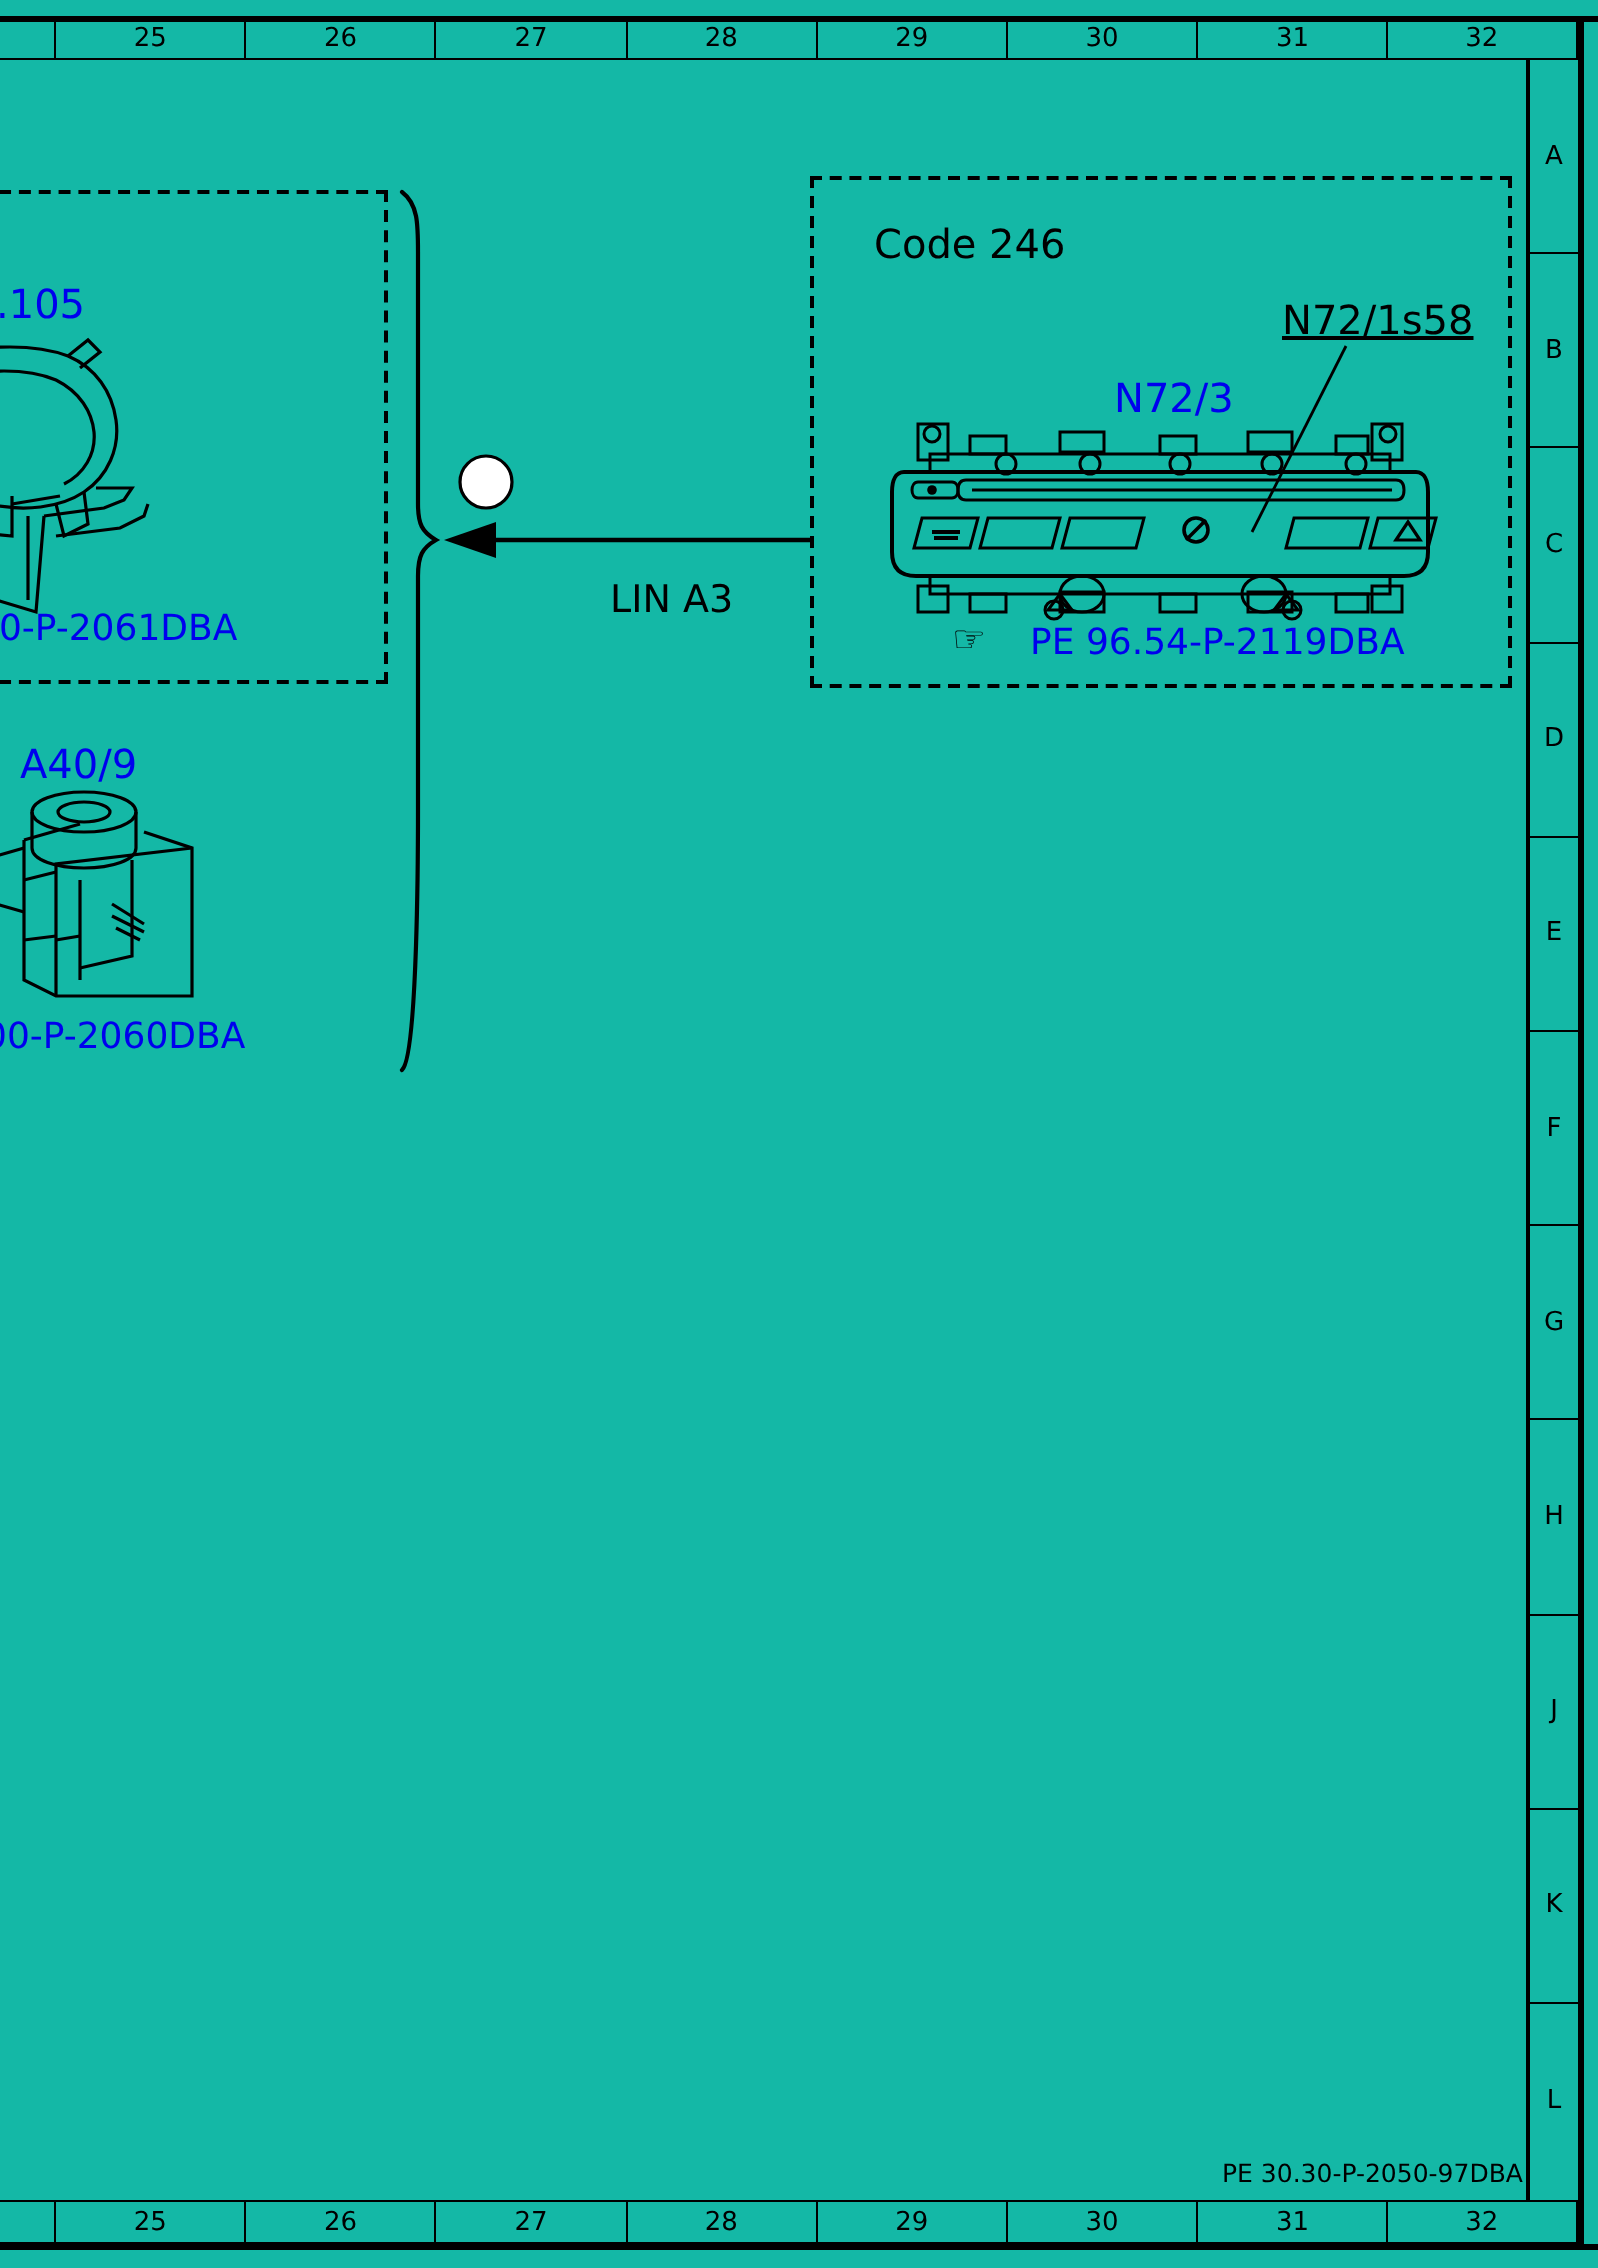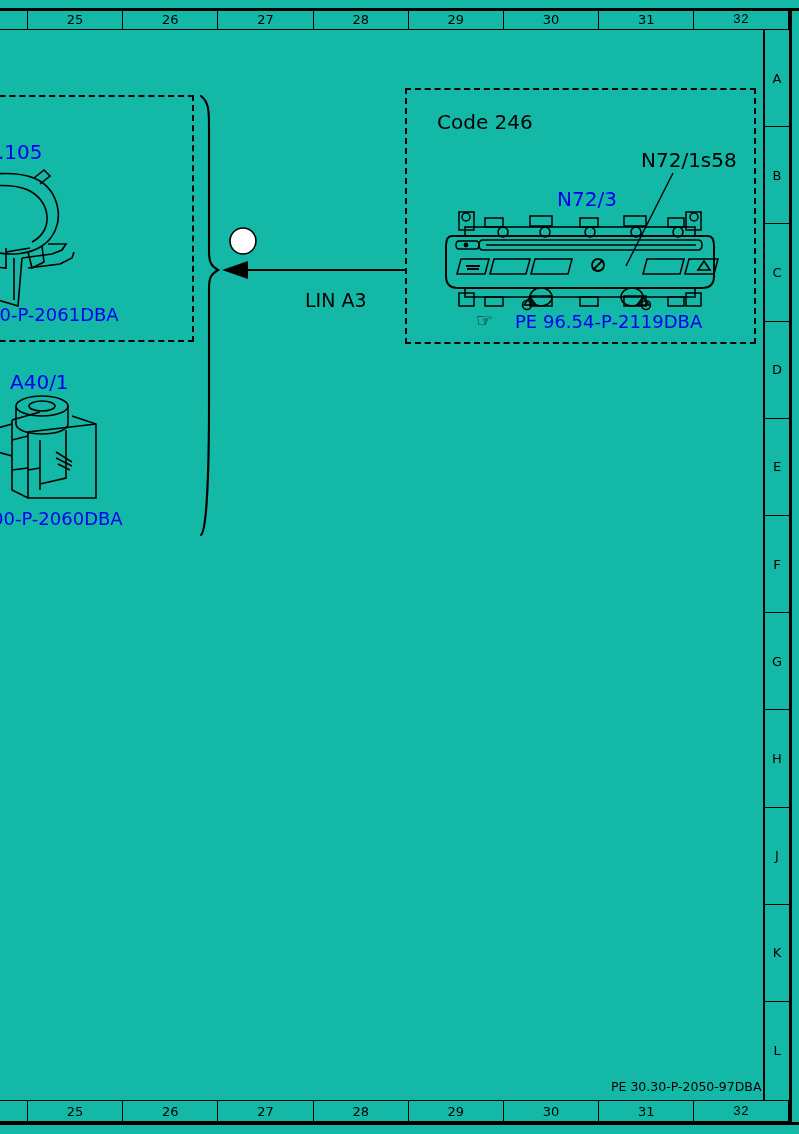--- a/index.html
+++ b/index.html
@@ -49,21 +49,21 @@
     width: 95.2px;
     height: 100%;
     box-sizing: border-box;
     border-left: 1.5px solid #000;
     display: flex;
     align-items: center;
     justify-content: center;
     font-size: 13px;
     line-height: 1;
   }
-  .ruler-cell.last { border-right: 1.5px solid #000; font-family: Liberation Mono, monospace; }
+  .ruler-cell.last { border-right: 1.5px solid #000; }
 
   
   .lettercol {
     position: absolute;
     left: 764px;
     top: 30px;
     width: 25px;
     height: 1070px;
     border-left: 1.5px solid #000;
     box-sizing: border-box;
@@ -193,33 +193,33 @@
 
   <div class="dashbox" style="left:-60px; top:95px; width:254px; height:247px;">
     <div class="edge edge-h" style="top:0;"></div>
     <div class="edge edge-h" style="bottom:0;"></div>
     <div class="edge edge-v" style="right:0;"></div>
   </div>
 
   <div class="lbl lbl-blue t-part" style="left:-2px; top:142px;">.105</div>
   <div class="lbl lbl-blue t-ref" style="left:-12px; top:306px;">00-P-2061DBA</div>
 
-  <div class="lbl lbl-blue t-part" style="left:10px; top:372px;">A40/1</div>
+  <div class="lbl lbl-blue t-part" style="left:10px; top:372px;">A40/9</div>
   <div class="lbl lbl-blue t-ref" style="left:-8px; top:510px;">00-P-2060DBA</div>
 
   <div class="dashbox" style="left:405px; top:88px; width:351px; height:256px;">
     <div class="edge edge-h" style="top:0;"></div>
     <div class="edge edge-h" style="bottom:0;"></div>
     <div class="edge edge-v" style="left:0;"></div>
     <div class="edge edge-v" style="right:0;"></div>
   </div>
 
   <div class="lbl lbl-black t-code" style="left:422px; top:112px;">Code 246</div>
 
-  <div class="lbl lbl-black t-callout" style="left:641px; top:150px;">N72/1s58</div>
+  <div class="lbl lbl-black t-callout" style="left:641px; top:150px;text-decoration:underline;">N72/1s58</div>
 
   <div class="lbl lbl-blue t-part" style="left:557px; top:189px;">N72/3</div>
 
   <div class="hand" style="left:476px; top:311px;">☞</div>
   <div class="lbl lbl-blue t-ref" style="left:515px; top:313px;">PE 96.54-P-2119DBA</div>
 
   <div class="lbl lbl-black t-lin" style="left:305px; top:246px;">LIN A3</div>
 
   <div class="lbl lbl-black" style="left:232px; top:233px; font-size:15px; width:22px; text-align:center;">13</div>
 

